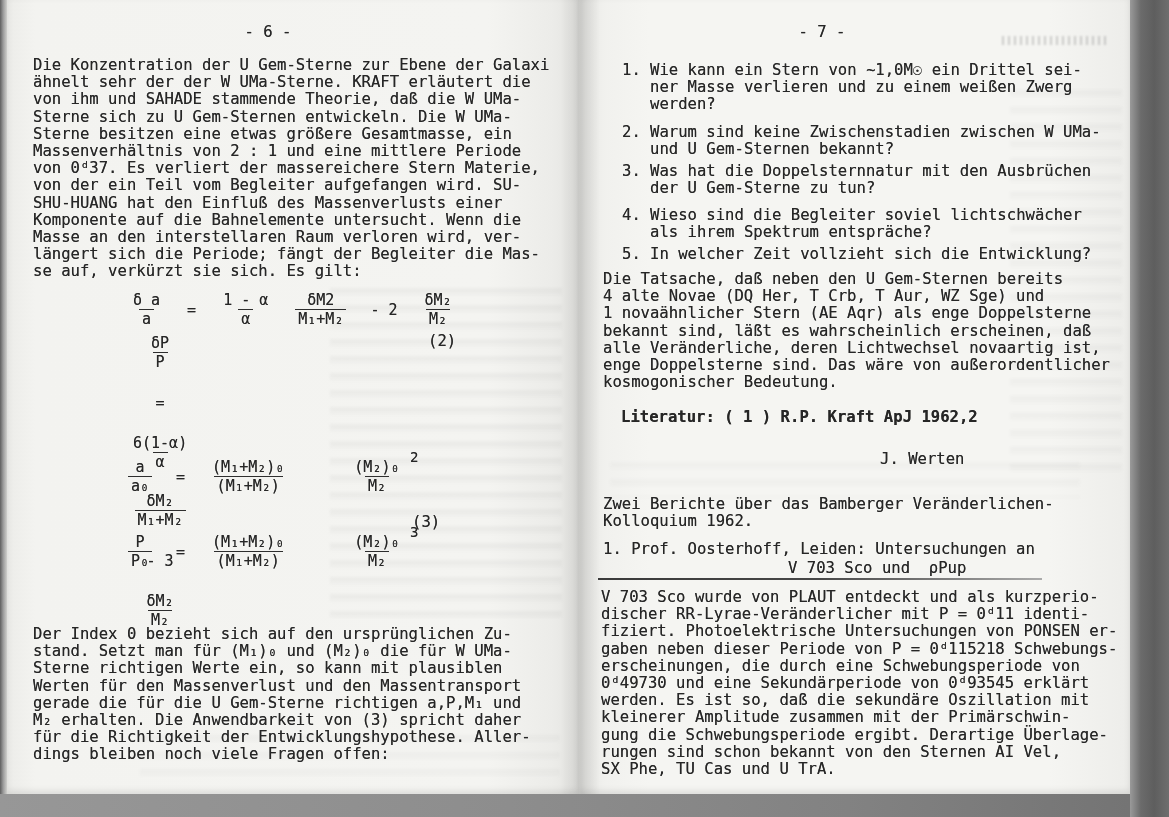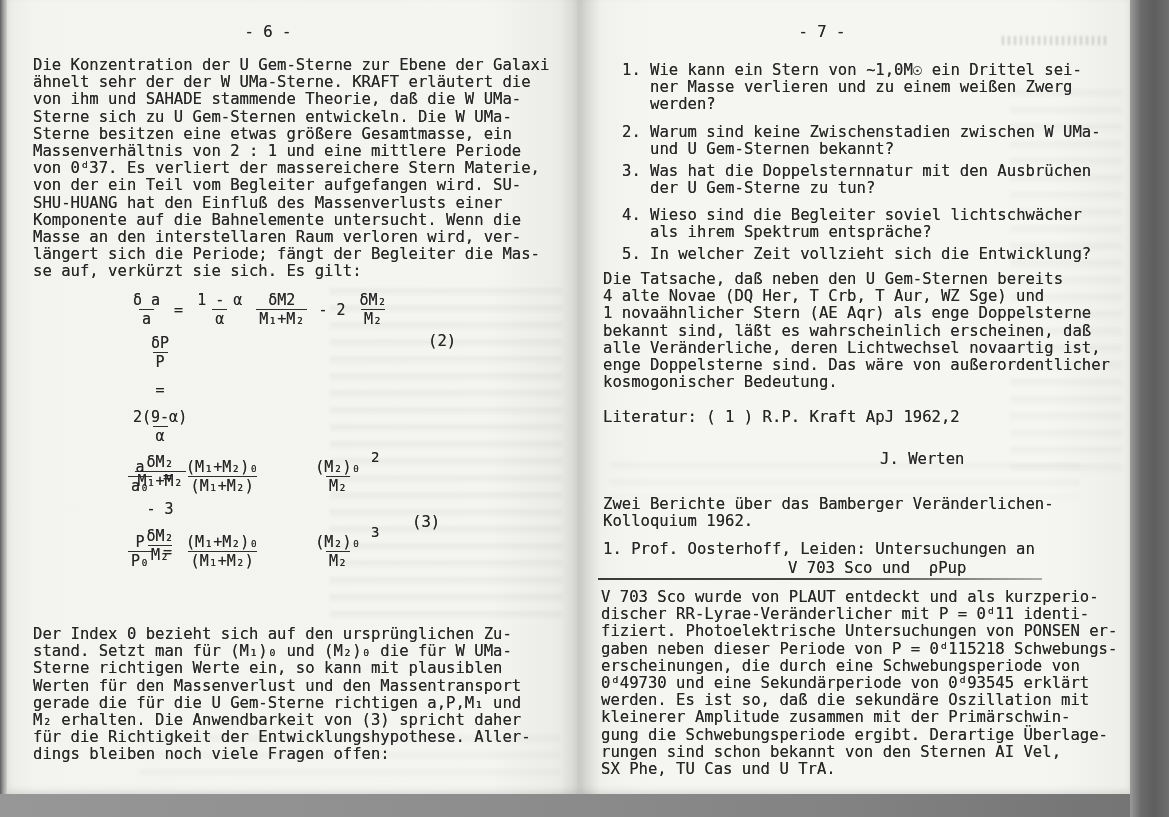--- a/index.html
+++ b/index.html
@@ -40,21 +40,21 @@
   .tx{
     position:absolute;white-space:pre;
     font-size:15.6px;line-height:17.2px;
     text-shadow:0 0 0.6px rgba(25,25,25,0.65);
   }
   .tx.center{text-align:center;}
   .q-item{position:absolute;display:flex;}
   .q-num{width:28px;flex:0 0 28px;}
   .q-text{white-space:pre;}
   
-  .eqrow{position:absolute;display:flex;align-items:center;gap:11px;
+  .eqrow{position:absolute;display:flex;align-items:center;gap:24px;
          font-size:15px;text-shadow:0 0 0.6px rgba(25,25,25,0.6);}
   .frac{display:inline-flex;flex-direction:column;align-items:center;line-height:15px;}
   .frac .num{padding:0 3px 1px;}
   .frac .den{border-top:1.6px solid #2e2e2e;padding:2px 3px 0;}
   .sym{align-self:center;white-space:pre;}
   .powwrap{position:relative;display:inline-flex;}
   .powwrap .pow{position:absolute;top:-11px;right:-16px;font-size:14px;}
   .eq-label{position:absolute;font-size:15.6px;text-shadow:0 0 0.6px rgba(25,25,25,0.6);}
   .rule{
     position:absolute;height:2px;
@@ -125,21 +125,21 @@
       </span>
   </div>
   <div class="eq-label" style="left:428px;top:332px;">(2)</div>
   <div class="eqrow" style="left:130px;top:336px;flex-direction:column;">
     <span class="frac">
         <span class="num">δP</span>
         <span class="den">P</span>
       </span>
     <span class="sym">=</span>
     <span class="frac">
-        <span class="num">2(9-α)</span>
+        <span class="num">6(1-α)</span>
         <span class="den">α</span>
       </span>
     <span class="frac">
         <span class="num">δM₂</span>
         <span class="den">M₁+M₂</span>
       </span>
     <span class="sym">- 3</span>
     <span class="frac">
         <span class="num">δM₂</span>
         <span class="den">M₂</span>
@@ -223,21 +223,21 @@
   </div>
 
   <div class="tx" style="left:603px;top:271px;">Die Tatsache, daß neben den U Gem-Sternen bereits
 4 alte Novae (DQ Her, T Crb, T Aur, WZ Sge) und
 1 novaähnlicher Stern (AE Aqr) als enge Doppelsterne
 bekannt sind, läßt es wahrscheinlich erscheinen, daß
 alle Veränderliche, deren Lichtwechsel novaartig ist,
 enge Doppelsterne sind. Das wäre von außerordentlicher
 kosmogonischer Bedeutung.</div>
 
-  <div class="tx" style="left:603px;top:409px;">Literatur: ( 1 ) R.P. Kraft ApJ 1962,2</div>
+  <div class="tx" style="left:621px;top:409px;font-weight:bold;">Literatur: ( 1 ) R.P. Kraft ApJ 1962,2</div>
 
   <div class="tx" style="left:880px;top:451px;">J. Werten</div>
 
   <div class="tx" style="left:603px;top:496px;">Zwei Berichte über das Bamberger Veränderlichen-
 Kolloquium 1962.</div>
 
   <div class="tx" style="left:603px;top:541px;">1. Prof. Oosterhoff, Leiden: Untersuchungen an</div>
   <div class="tx" style="left:788px;top:560px;">V 703 Sco und  ρPup</div>
   <div class="rule" style="left:598px;top:578px;width:444px;"></div>
 

